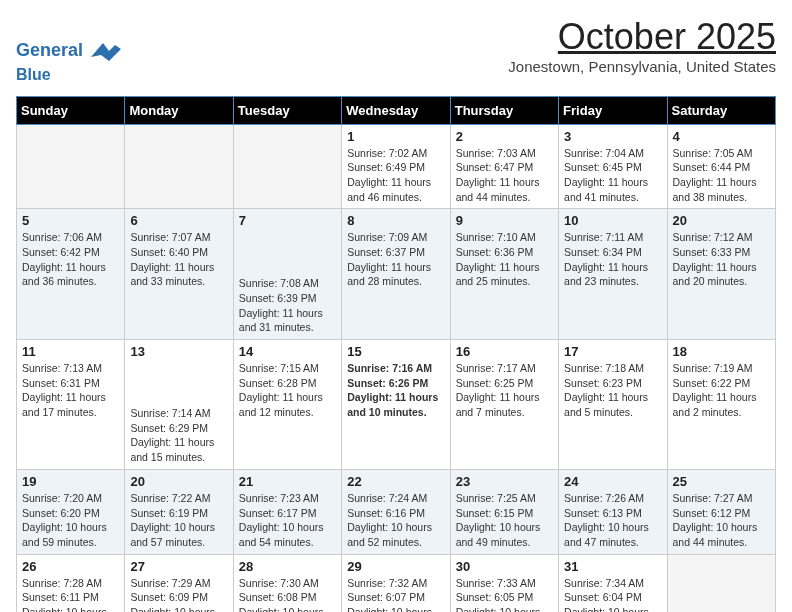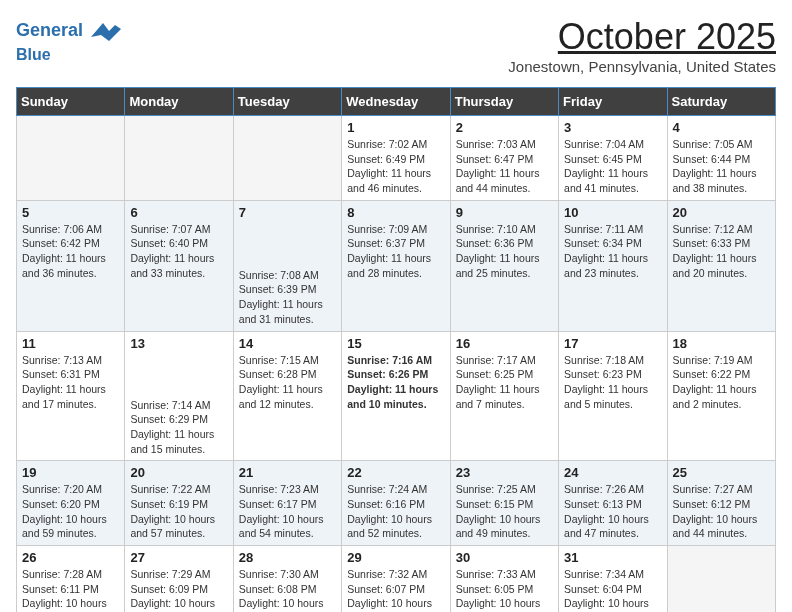--- a/index.html
+++ b/index.html
@@ -46,21 +46,21 @@
     .location {
       font-size: 15px;
       color: #444;
     }
     .calendar {
       width: 100%;
       border-collapse: collapse;
       border: 1px solid #ccc;
     }
     .calendar th {
-      background: #404040;
+      background: #000000;
       color: #fff;
       font-size: 13px;
       font-weight: bold;
       padding: 6px 4px;
       text-align: left;
       border: 1px solid #4a8bc4;
     }
     .calendar td {
       width: 14.28%;
       vertical-align: top;
@@ -87,21 +87,21 @@
     .alt-row td {
       background: #eef3f8;
     }
   </style>
 </head>
 <body>
 
 <div class="header">
   <div class="logo">
     <div>
-      <div style="display:flex;align-items:center;">
+      <div style="display:flex;align-items:center;margin-top:20px;">
         <div class="logo-text">
           <span>General</span>
           <svg class="logo-icon" viewBox="0 0 30 24" style="display:inline-block;vertical-align:middle;margin-left:3px;">
             <polygon points="0,18 12,4 18,12 24,6 30,10 18,22 10,16" fill="#2c6fad"></polygon>
           </svg>
         </div>
         <div></div>
       </div>
       <div class="logo-text" style="color:#2c6fad;font-size:16px;">Blue</div>
     </div>

